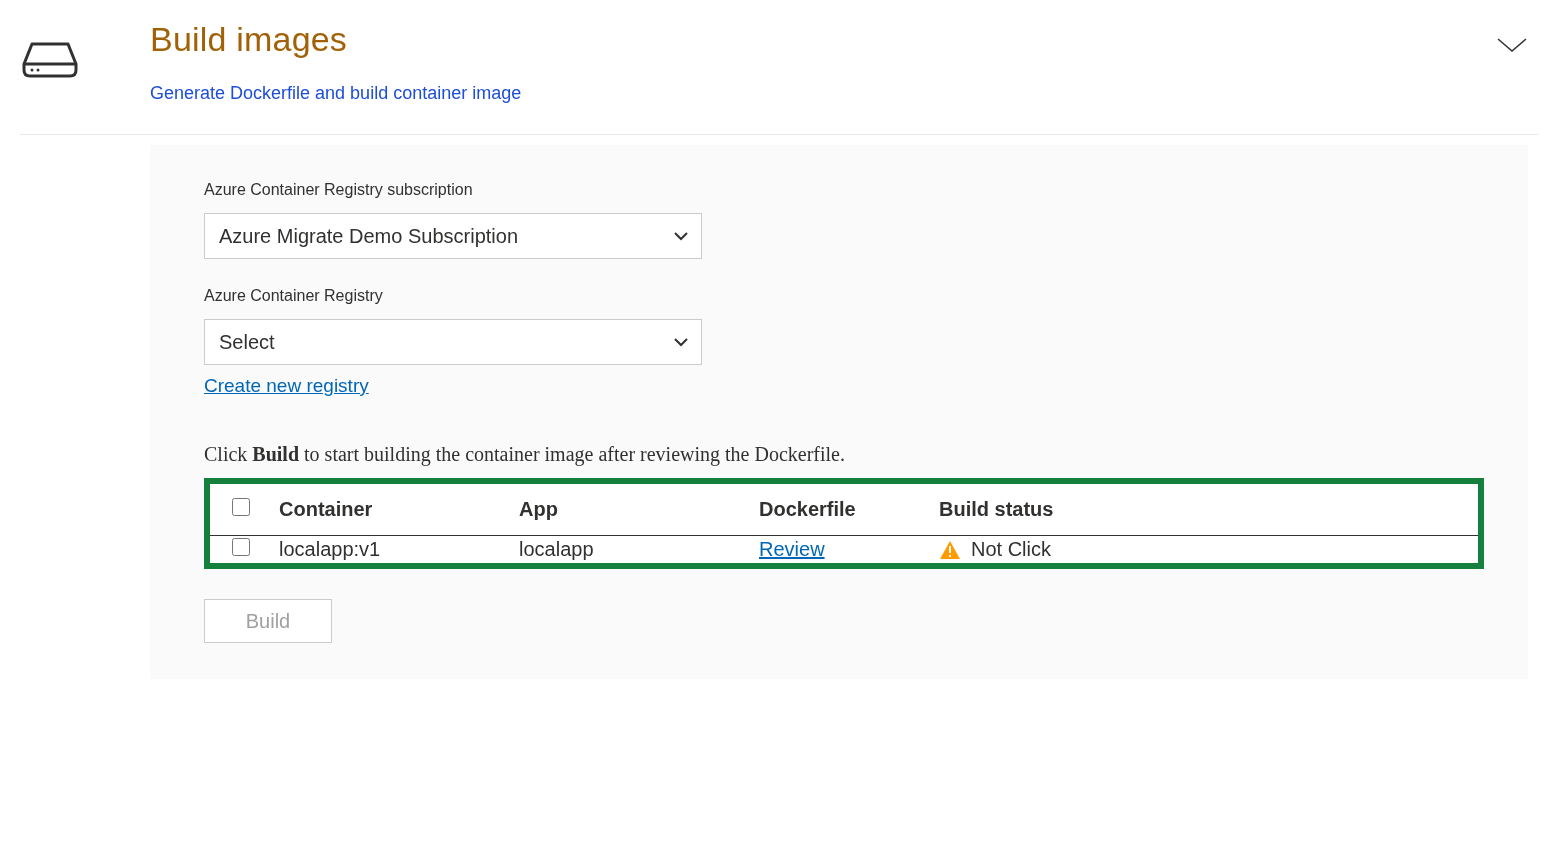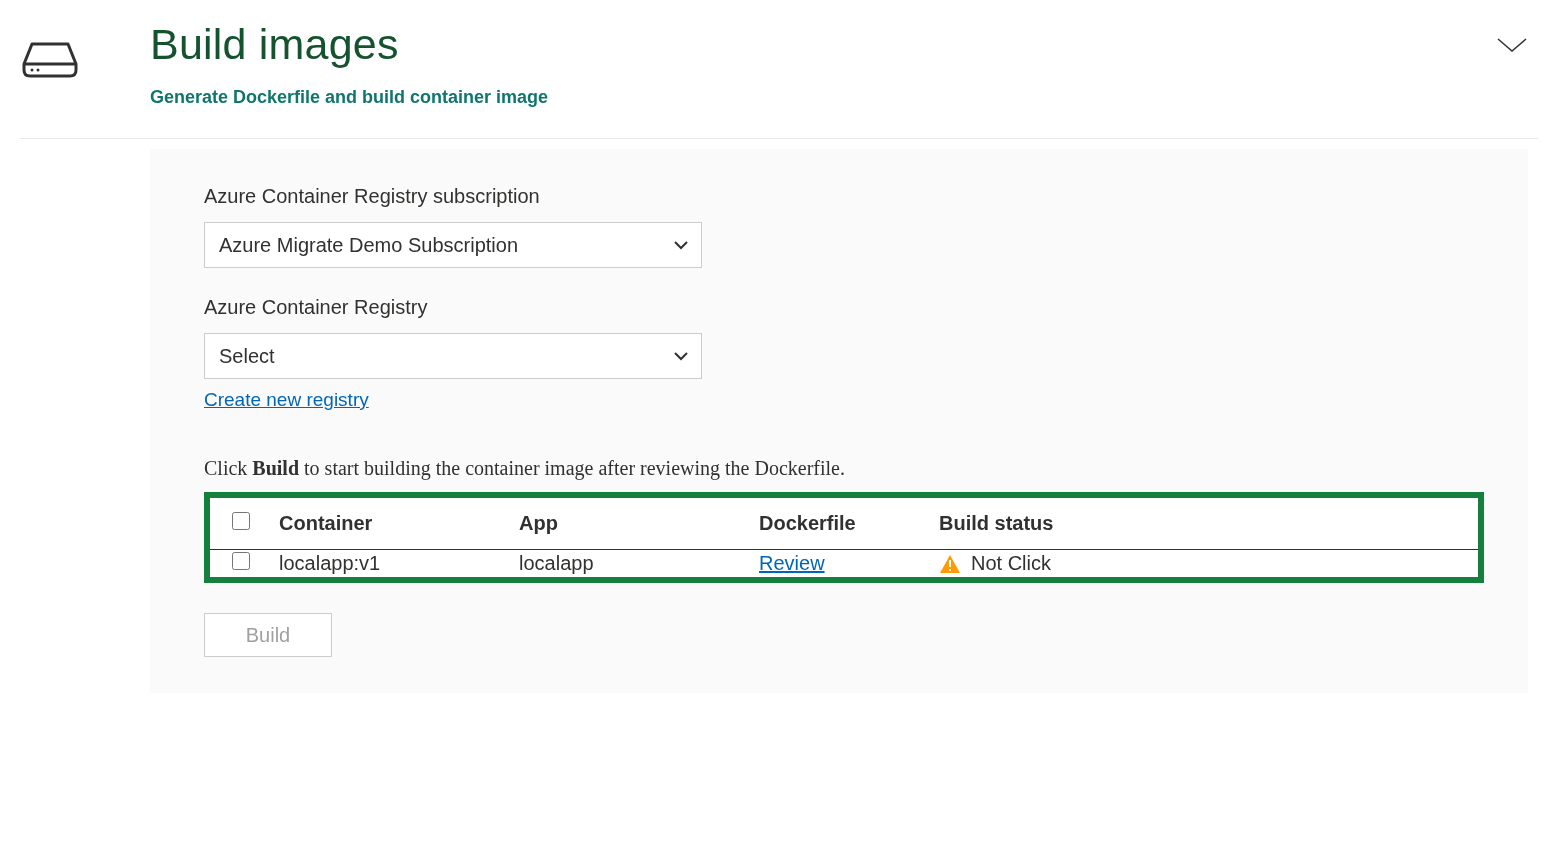--- a/index.html
+++ b/index.html
@@ -28,30 +28,30 @@
       padding-top: 20px;
     }
     .drive-icon {
       width: 60px;
       height: 40px;
     }
     .header-text {
       flex: 1;
     }
     .page-title {
-      font-size: 43px;
+      font-size: 34px;
       font-weight: 300;
-      color: #14532d;
+      color: #a16207;
       letter-spacing: 0.2px;
     }
     .page-subtitle {
       font-size: 18px;
-      color: #0f766e;
-      font-weight: 700;
-      margin-top: 18px;
+      color: #1d4ed8;
+      font-weight: 400;
+      margin-top: 24px;
     }
     .chevron-wrap {
       padding-top: 15px;
       padding-right: 10px;
     }
     .chevron-icon {
       width: 32px;
       height: 20px;
       stroke: #323130;
       stroke-width: 1.5;
@@ -61,21 +61,21 @@
       margin-left: 130px;
       margin-right: 10px;
       margin-top: 10px;
       background: #fafafa;
       padding: 36px 44px 36px 54px;
     }
     .field-group {
       margin-bottom: 28px;
     }
     .field-label {
-      font-size: 20px;
+      font-size: 16px;
       color: #323130;
       margin-bottom: 14px;
     }
     .select-wrap {
       position: relative;
       width: 498px;
     }
     .select {
       width: 100%;
       height: 46px;

